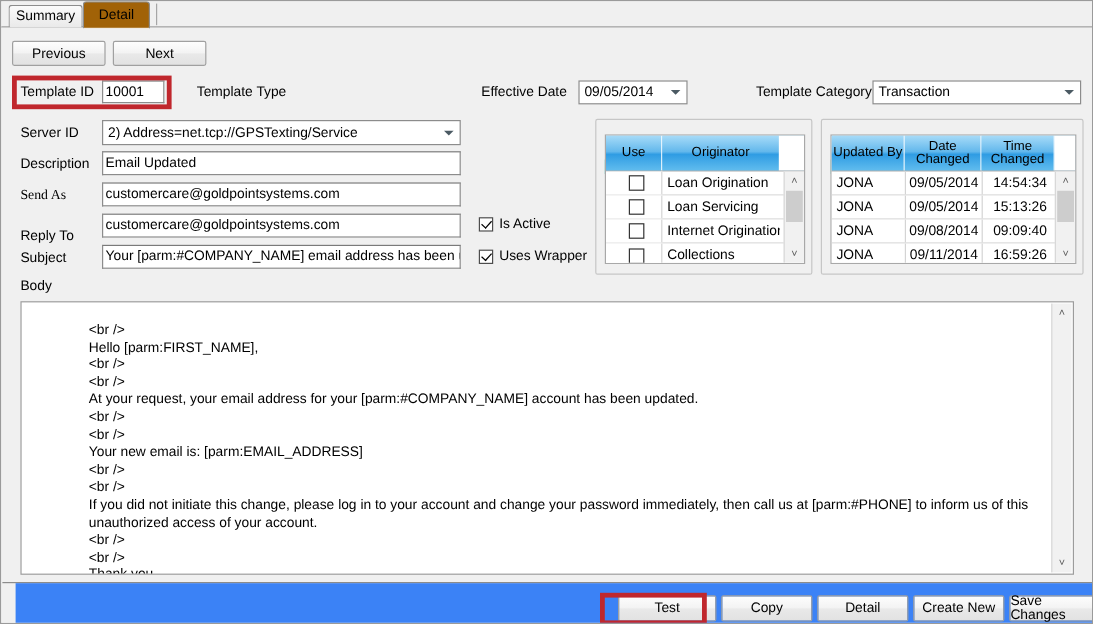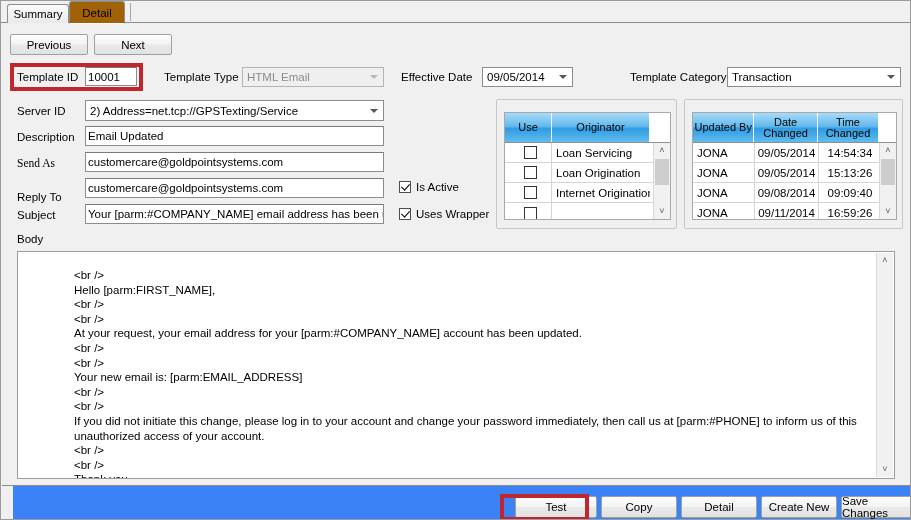--- a/index.html
+++ b/index.html
@@ -360,24 +360,20 @@
       <span>Previous</span>
     </div>
     <div class="btn" style="left:93px; top:11px; width:78px; height:21px;">
       <span>Next</span>
     </div>
 
     <div class="lbl" style="left:16px; top:48px;">Template ID</div>
     <div class="tbox right" style="left:84px; top:44px; width:52px; height:19px;">10001</div>
 
     <div class="lbl" style="left:163px; top:48px;">Template Type</div>
-    <div class="combo disabled" style="left:241px; top:44px; width:142px; height:20px;">
-      <span>HTML Email</span>
-      <span class="arrow"></span>
-    </div>
 
     <div class="lbl" style="left:400px; top:48px;">Effective Date</div>
     <div class="combo" style="left:481px; top:44px; width:91px; height:20px;">
       <span>09/05/2014</span>
       <span class="arrow"></span>
     </div>
 
     <div class="lbl" style="left:629px; top:48px;">Template Category</div>
     <div class="combo" style="left:726px; top:44px; width:174px; height:20px;">
       <span>Transaction</span>
@@ -420,38 +416,39 @@
         <div class="ghead">
           <div class="hc" style="width:47px;">Use</div>
           <div class="hc" style="width:98px;">Originator</div>
           <div class="hc blank" style="width:20px;"></div>
         </div>
 
         <div class="grow">
           <div class="gc chk" style="width:47px;">
             <span class="minibox"></span>
           </div>
-          <div class="gc" style="width:98px; border-right:none;">Loan Servicing</div>
+          <div class="gc" style="width:98px; border-right:none;">Loan Origination</div>
         </div>
         <div class="grow">
           <div class="gc chk" style="width:47px;">
             <span class="minibox"></span>
           </div>
-          <div class="gc" style="width:98px; border-right:none;">Loan Origination</div>
+          <div class="gc" style="width:98px; border-right:none;">Loan Servicing</div>
         </div>
         <div class="grow">
           <div class="gc chk" style="width:47px;">
             <span class="minibox"></span>
           </div>
           <div class="gc" style="width:98px; border-right:none;">Internet Origination</div>
         </div>
         <div class="grow" style="border-bottom:none;">
           <div class="gc chk" style="width:47px;">
             <span class="minibox"></span>
           </div>
+          <div class="gc" style="width:98px; border-right:none;">Collections</div>
         </div>
 
         <div class="vscroll" style="right:0; top:30px; width:17px; bottom:0;">
           <div class="sb-arrow up">˄</div>
           <div class="sb-thumb" style="top:16px; height:26px;"></div>
           <div class="sb-arrow down">˅</div>
         </div>
       </div>
     </div>
 

